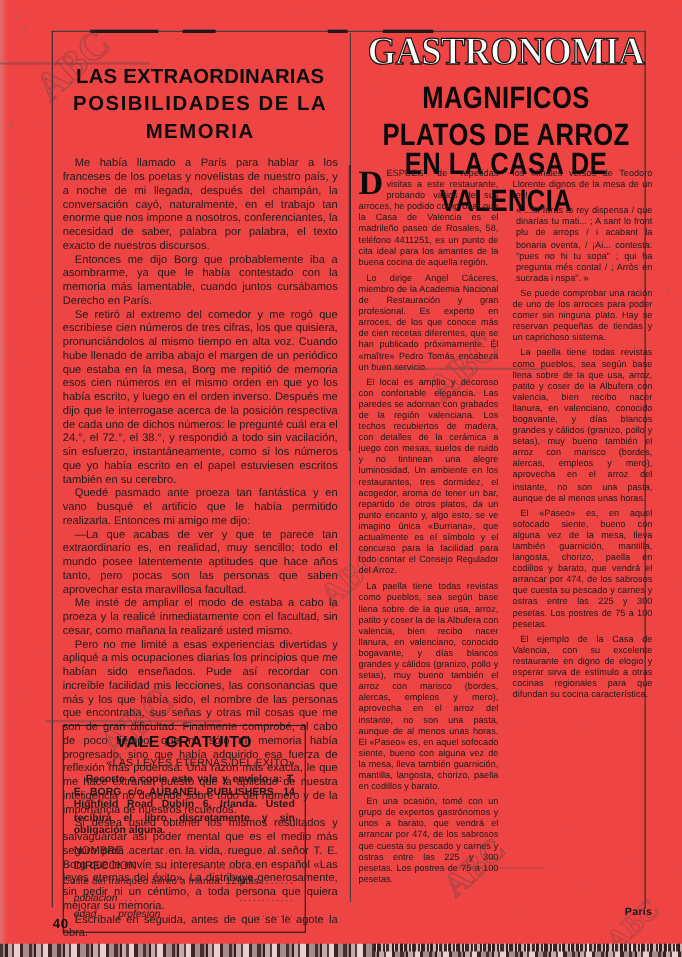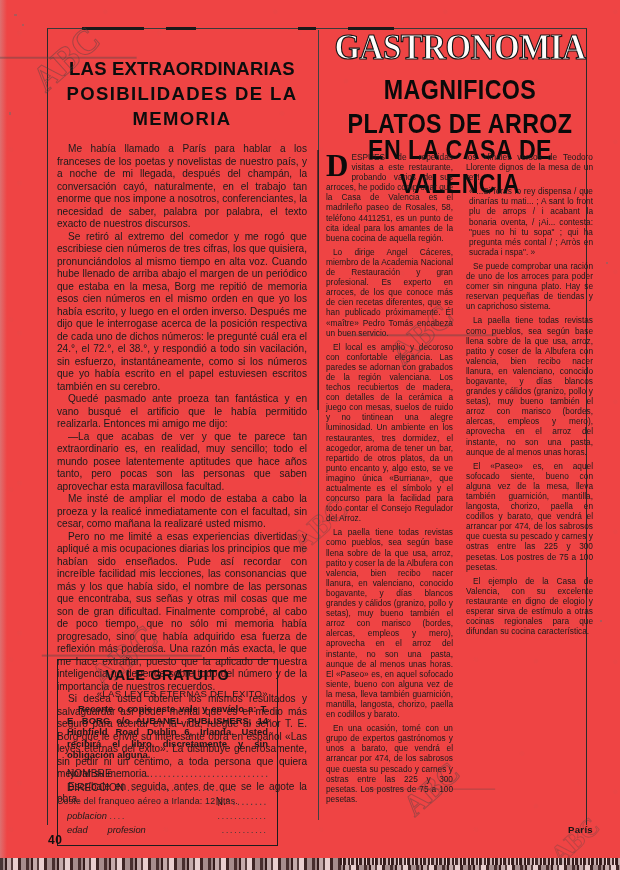--- a/index.html
+++ b/index.html
@@ -295,20 +295,21 @@
 
   <div class="col" id="left-col">
 
     <h1 id="left-headline">
       <span class="l1">LAS EXTRAORDINARIAS</span><br>
       <span class="l2">POSIBILIDADES  DE  LA  MEMORIA</span>
     </h1>
 
     <div class="body">
       <p>Me había llamado a París para hablar a los franceses de los poetas y novelistas de nuestro país, y a noche de mi llegada, después del champán, la conversación cayó, naturalmente, en el trabajo tan enorme que nos impone a nosotros, conferenciantes, la necesidad de saber, palabra por palabra, el texto exacto de nuestros discursos.</p>
+      <p>Entonces me dijo Borg que probablemente iba a asombrarme, ya que le había contestado con la memoria más lamentable, cuando juntos cursábamos Derecho en París.</p>
       <p>Se retiró al extremo del comedor y me rogó que escribiese cien números de tres cifras, los que quisiera, pronunciándolos al mismo tiempo en alta voz. Cuando hube llenado de arriba abajo el margen de un periódico que estaba en la mesa, Borg me repitió de memoria esos cien números en el mismo orden en que yo los había escrito, y luego en el orden inverso. Después me dijo que le interrogase acerca de la posición respectiva de cada uno de dichos números: le pregunté cuál era el 24.°, el 72.°, el 38.°, y respondió a todo sin vacilación, sin esfuerzo, instantáneamente, como si los números que yo había escrito en el papel estuviesen escritos también en su cerebro.</p>
       <p>Quedé pasmado ante proeza tan fantástica y en vano busqué el artificio que le había permitido realizarla. Entonces mi amigo me dijo:</p>
       <p>—La que acabas de ver y que te parece tan extraordinario es, en realidad, muy sencillo; todo el mundo posee latentemente aptitudes que hace años tanto, pero pocas son las personas que saben aprovechar esta maravillosa facultad.</p>
       <p>Me insté de ampliar el modo de estaba a cabo la proeza y la realicé inmediatamente con el facultad, sin cesar, como mañana la realizaré usted mismo.</p>
       <p>Pero no me limité a esas experiencias divertidas y apliqué a mis ocupaciones diarias los principios que me habían sido enseñados. Pude así recordar con increíble facilidad mis lecciones, las consonancias que más y los que había sido, el nombre de las personas que encontraba, sus señas y otras mil cosas que me son de gran dificultad. Finalmente comprobé, al cabo de poco tiempo, que no sólo mi memoria había progresado, sino que había adquirido esa fuerza de reflexión más poderosa. Una razón más exacta, le que me hace extrañar, puesto que la aplicado de nuestra inteligencia no depende sobre todo del número y de la importancia de nuestros recuerdos.</p>
       <p>Si desea usted obtener los mismos resultados y salvaguardar así poder mental que es el medio más seguro para acertar en la vida, ruegue al señor T. E. Borg que le envíe su interesante obra en español «Las leyes eternas del éxito». La distribuye generosamente, sin pedir ni un céntimo, a toda persona que quiera mejorar su memoria.</p>
       <p>Escríbale en seguida, antes de que se le agote la obra.</p>
     </div>
 
   </div>

